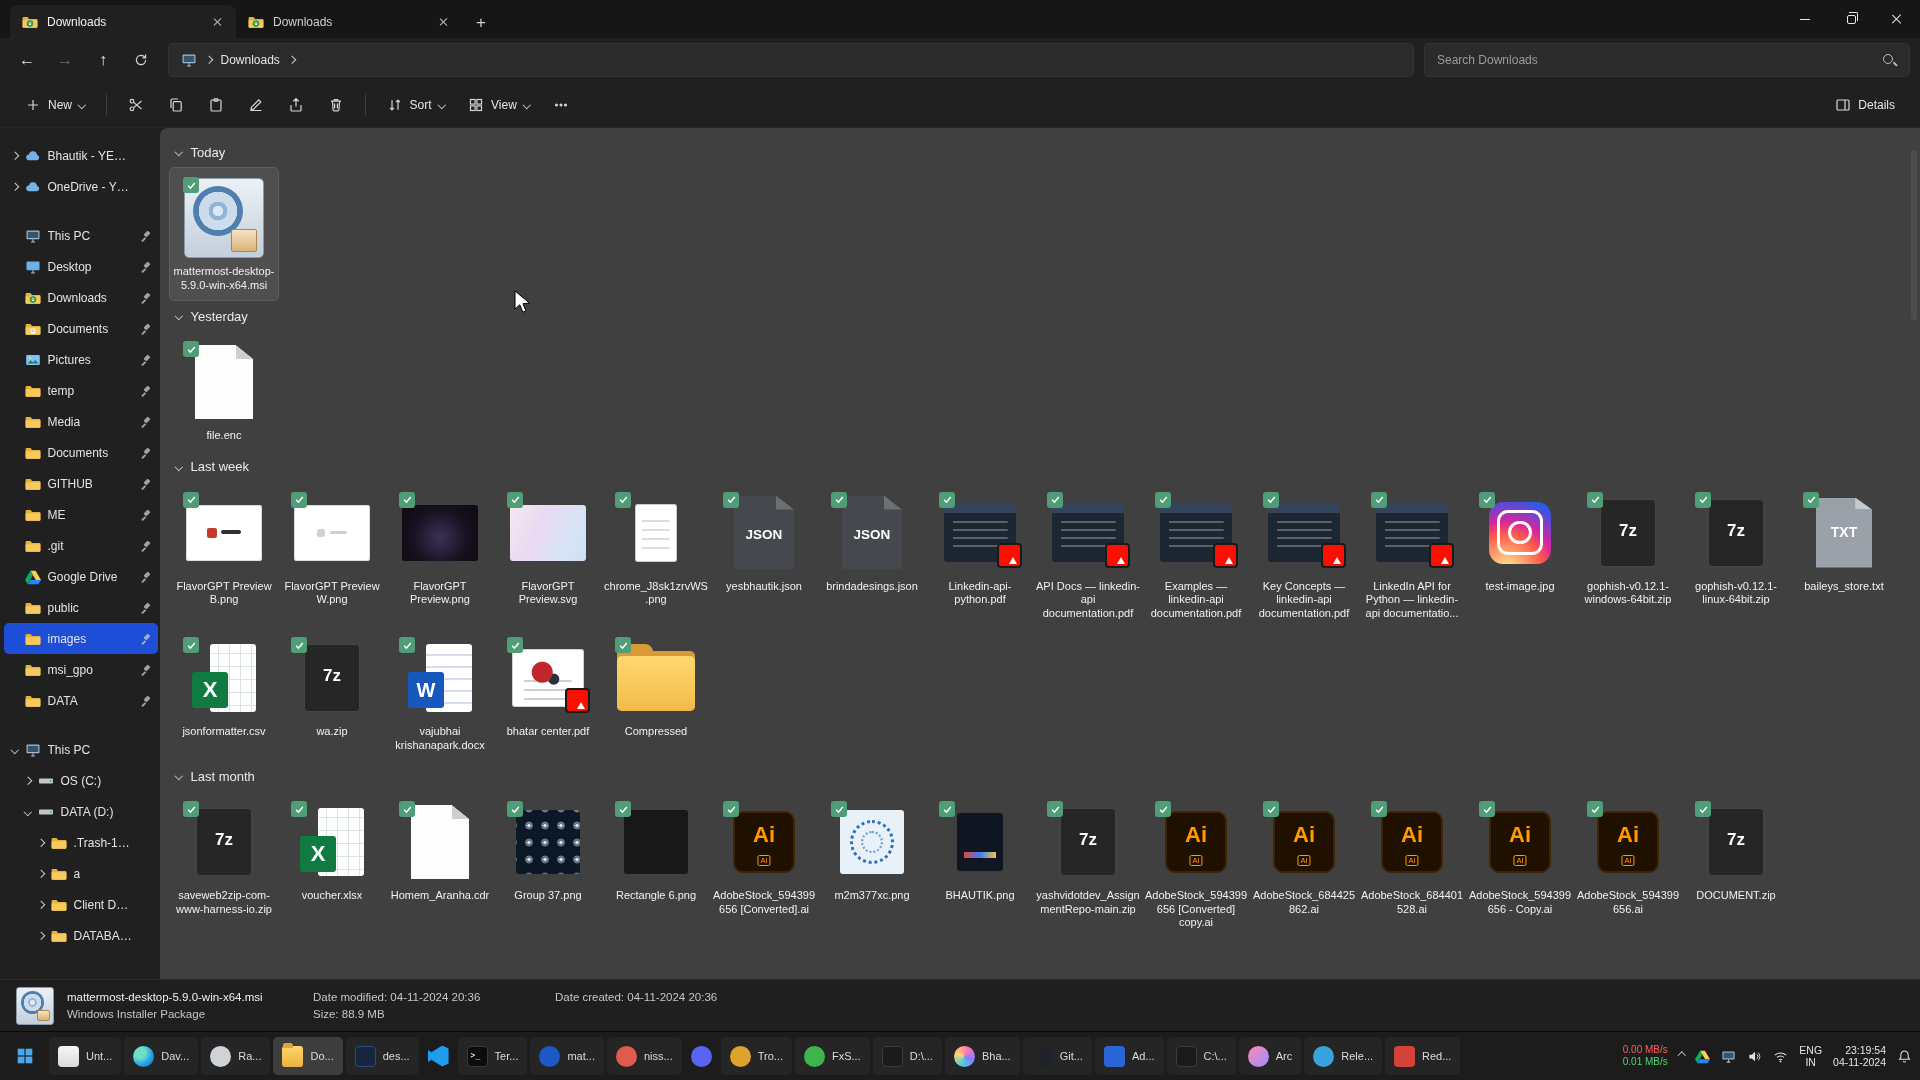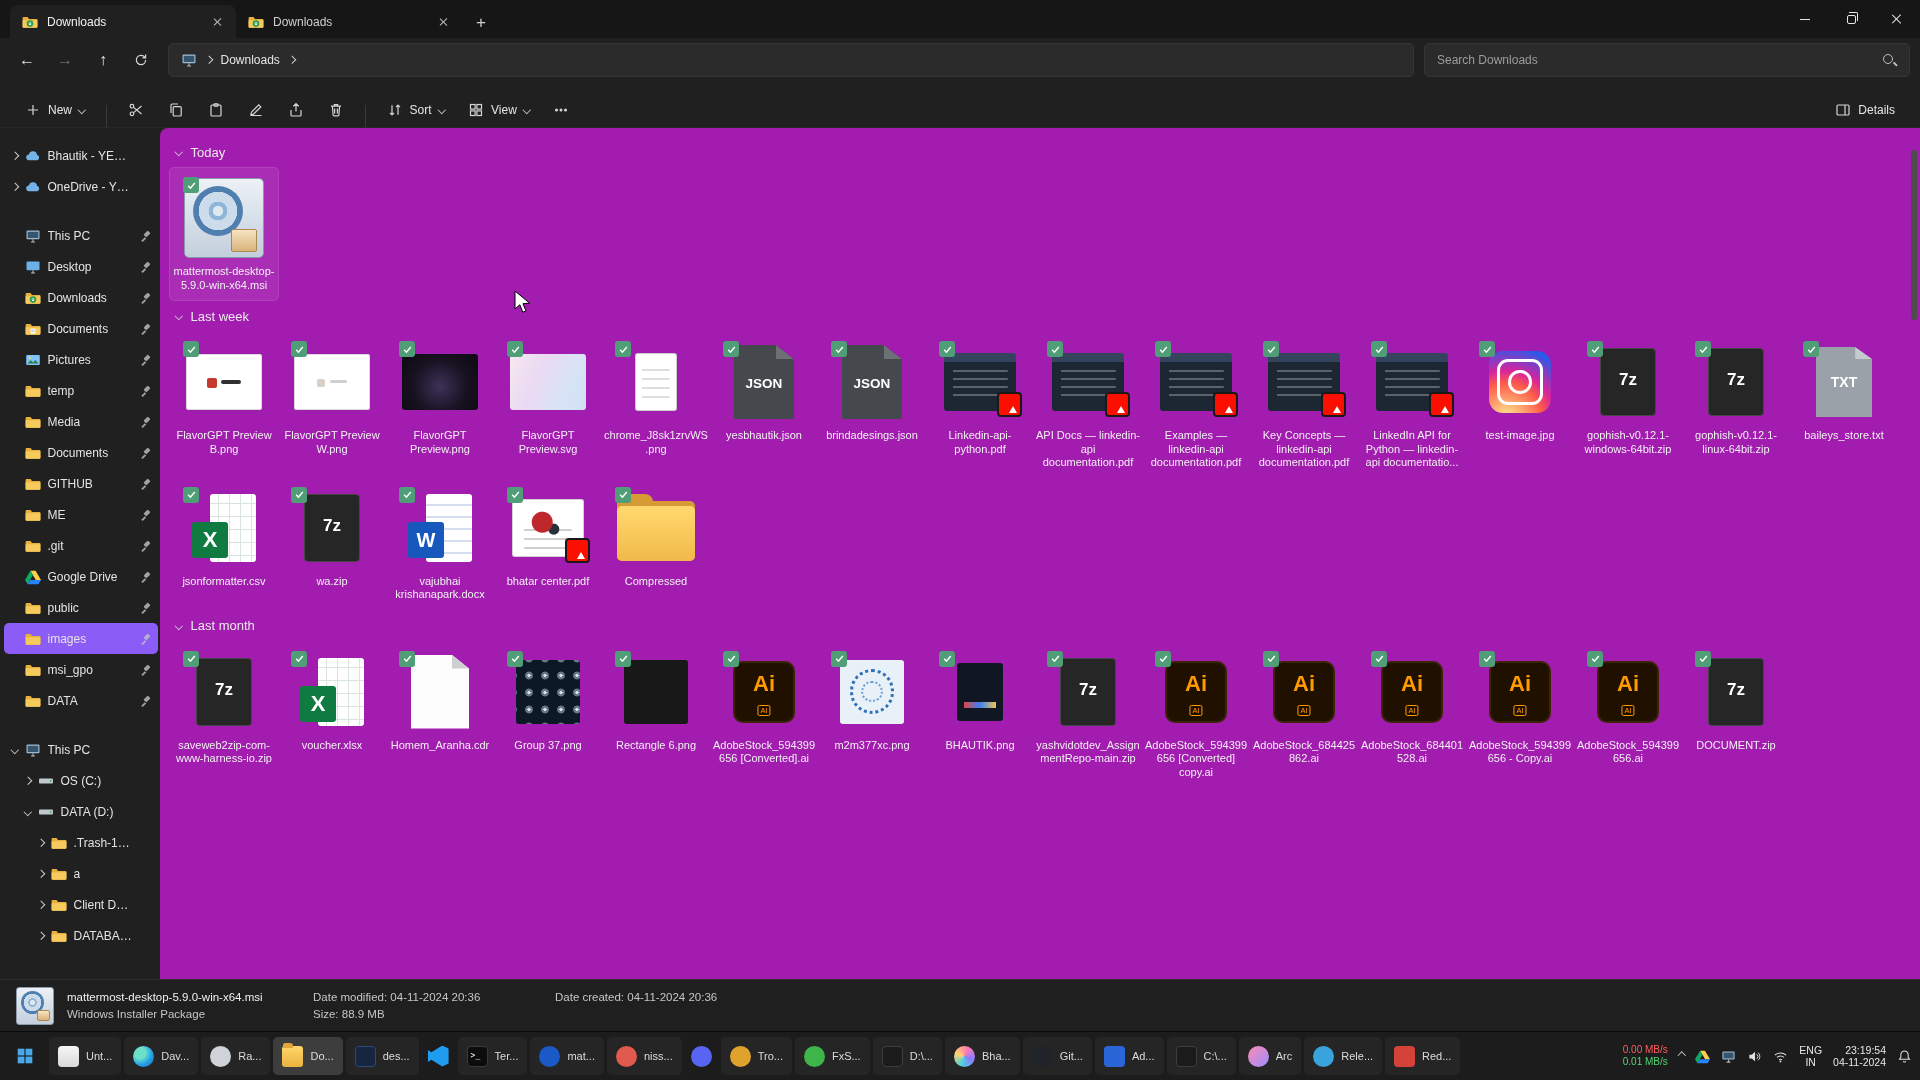--- a/index.html
+++ b/index.html
@@ -39,40 +39,40 @@
   .mag{width:15px;height:15px;position:relative;display:inline-block;flex:none}
   .mag::before{content:"";position:absolute;left:1px;top:1px;width:8px;height:8px;border:1.5px solid #bdbdbd;border-radius:50%}
   .mag::after{content:"";position:absolute;left:10.5px;top:10.5px;width:4.5px;height:1.6px;background:#bdbdbd;transform:rotate(45deg)}
   .chev{width:7px;height:7px;border-right:1.4px solid #c9c9c9;border-bottom:1.4px solid #c9c9c9;display:inline-block;flex:none}
   .chev.down{transform:rotate(45deg)}
   .chev.right{transform:rotate(-45deg)}
   .chev.up{transform:rotate(-135deg)}
   .chev.small{width:5.5px;height:5.5px}
 
   
-  .toolbar{height:46px;display:flex;align-items:flex-end;padding:0 14px;gap:2px;border-bottom:1px solid #282828}
+  .toolbar{height:46px;display:flex;align-items:center;padding:0 14px;gap:2px;border-bottom:1px solid #282828}
   .tb-btn{display:flex;align-items:center;gap:7px;height:34px;padding:0 11px;border-radius:4px;font-size:12px;color:#e6e6e6}
   .tb-ico{width:38px;justify-content:center}
   .tb-svg{width:16px;height:16px;stroke:#d6d6d6;fill:none;stroke-width:1.2;flex:none}
   .tb-sep{width:1px;height:22px;background:#3b3b3b;margin:0 8px;flex:none}
   .tb-right{margin-left:auto}
 
   
   .main{flex:1;display:flex;min-height:0;background:#202020}
   .sidebar{width:160px;padding:12px 2px 0 4px;font-size:12px;overflow:hidden;flex:none}
   .side-item{display:flex;align-items:center;gap:7px;height:31px;padding:0 6px 0 8px;border-radius:5px;color:#e4e4e4}
-  .side-item.selected{background:#8b5cf6}
+  .side-item.selected{background:#1d4ed8}
   .sicon{width:16px;height:16px;flex:none}
   .slabel{white-space:nowrap;overflow:hidden;text-overflow:ellipsis}
   .side-gap{height:18px}
   .pin{width:12px;height:12px;position:relative;margin-left:auto;flex:none;opacity:.8}
   .pin::before{content:"";position:absolute;left:4.5px;top:1px;width:4px;height:6px;background:#c2c2c2;border-radius:1px;transform:rotate(45deg)}
   .pin::after{content:"";position:absolute;left:2.5px;top:7px;width:1.5px;height:4.5px;background:#c2c2c2;transform:rotate(45deg)}
 
-  .content{flex:1;background:#a21caf;border-radius:8px 0 0 0;padding:8px 16px 0 10px;overflow:hidden;position:relative}
+  .content{flex:1;background:#404040;border-radius:8px 0 0 0;padding:8px 16px 0 10px;overflow:hidden;position:relative}
   .group-header{display:flex;align-items:center;gap:9px;height:32px;font-size:13px;color:#eaeaea;padding-left:6px}
   .group-items{display:flex;flex-wrap:wrap;align-items:flex-start}
   .file-tile{width:108px;flex:0 0 auto;display:flex;flex-direction:column;align-items:center;padding:6px 2px 8px;border-radius:4px;position:relative}
   .file-tile.selected{background:rgba(255,255,255,.08);outline:1px solid rgba(255,255,255,.16)}
   .fi-wrap{height:88px;display:flex;align-items:center;justify-content:center}
   .flabel{font-size:11px;line-height:13.5px;text-align:center;color:#f1f1f1;max-height:56px;overflow:hidden;word-break:break-word;width:104px;margin-top:3px}
   .check{position:absolute;left:13px;top:9px;width:16px;height:16px;background:#4f9e77;border-radius:3px;display:flex;align-items:center;justify-content:center;z-index:2}
   .check svg{width:11px;height:11px}
   .vscroll{position:absolute;right:3px;top:8px;bottom:8px;width:6px;border-radius:3px}
   .vthumb{position:absolute;top:14px;width:6px;height:170px;background:#4d4d4d;border-radius:3px}
@@ -602,20 +602,39 @@
     <span class="fi-wrap">
                   <span class="ficon fi-msi"></span>
                 </span>
     <span class="flabel">mattermost-desktop-5.9.0-win-x64.msi</span>
   </div>
             </div>
   </section>
           <section class="group">
     <div class="group-header">
       <span class="chev down small"></span>
+      <span>Yesterday</span>
+    </div>
+    <div class="group-items">
+              <div class="file-tile">
+    <span class="check" hidden="">
+      <svg viewBox="0 0 12 12">
+                    <path d="M2.4 6.4l2.4 2.5 4.8-5.6" fill="none" stroke="#fff" stroke-width="1.6"></path>
+                  </svg>
+    </span>
+    <span class="fi-wrap">
+                  <span class="ficon fi-blank"></span>
+                </span>
+    <span class="flabel">file.enc</span>
+  </div>
+            </div>
+  </section>
+          <section class="group">
+    <div class="group-header">
+      <span class="chev down small"></span>
       <span>Last week</span>
     </div>
     <div class="group-items">
               <div class="file-tile">
     <span class="check" hidden="">
       <svg viewBox="0 0 12 12">
                     <path d="M2.4 6.4l2.4 2.5 4.8-5.6" fill="none" stroke="#fff" stroke-width="1.6"></path>
                   </svg>
     </span>
     <span class="fi-wrap">

